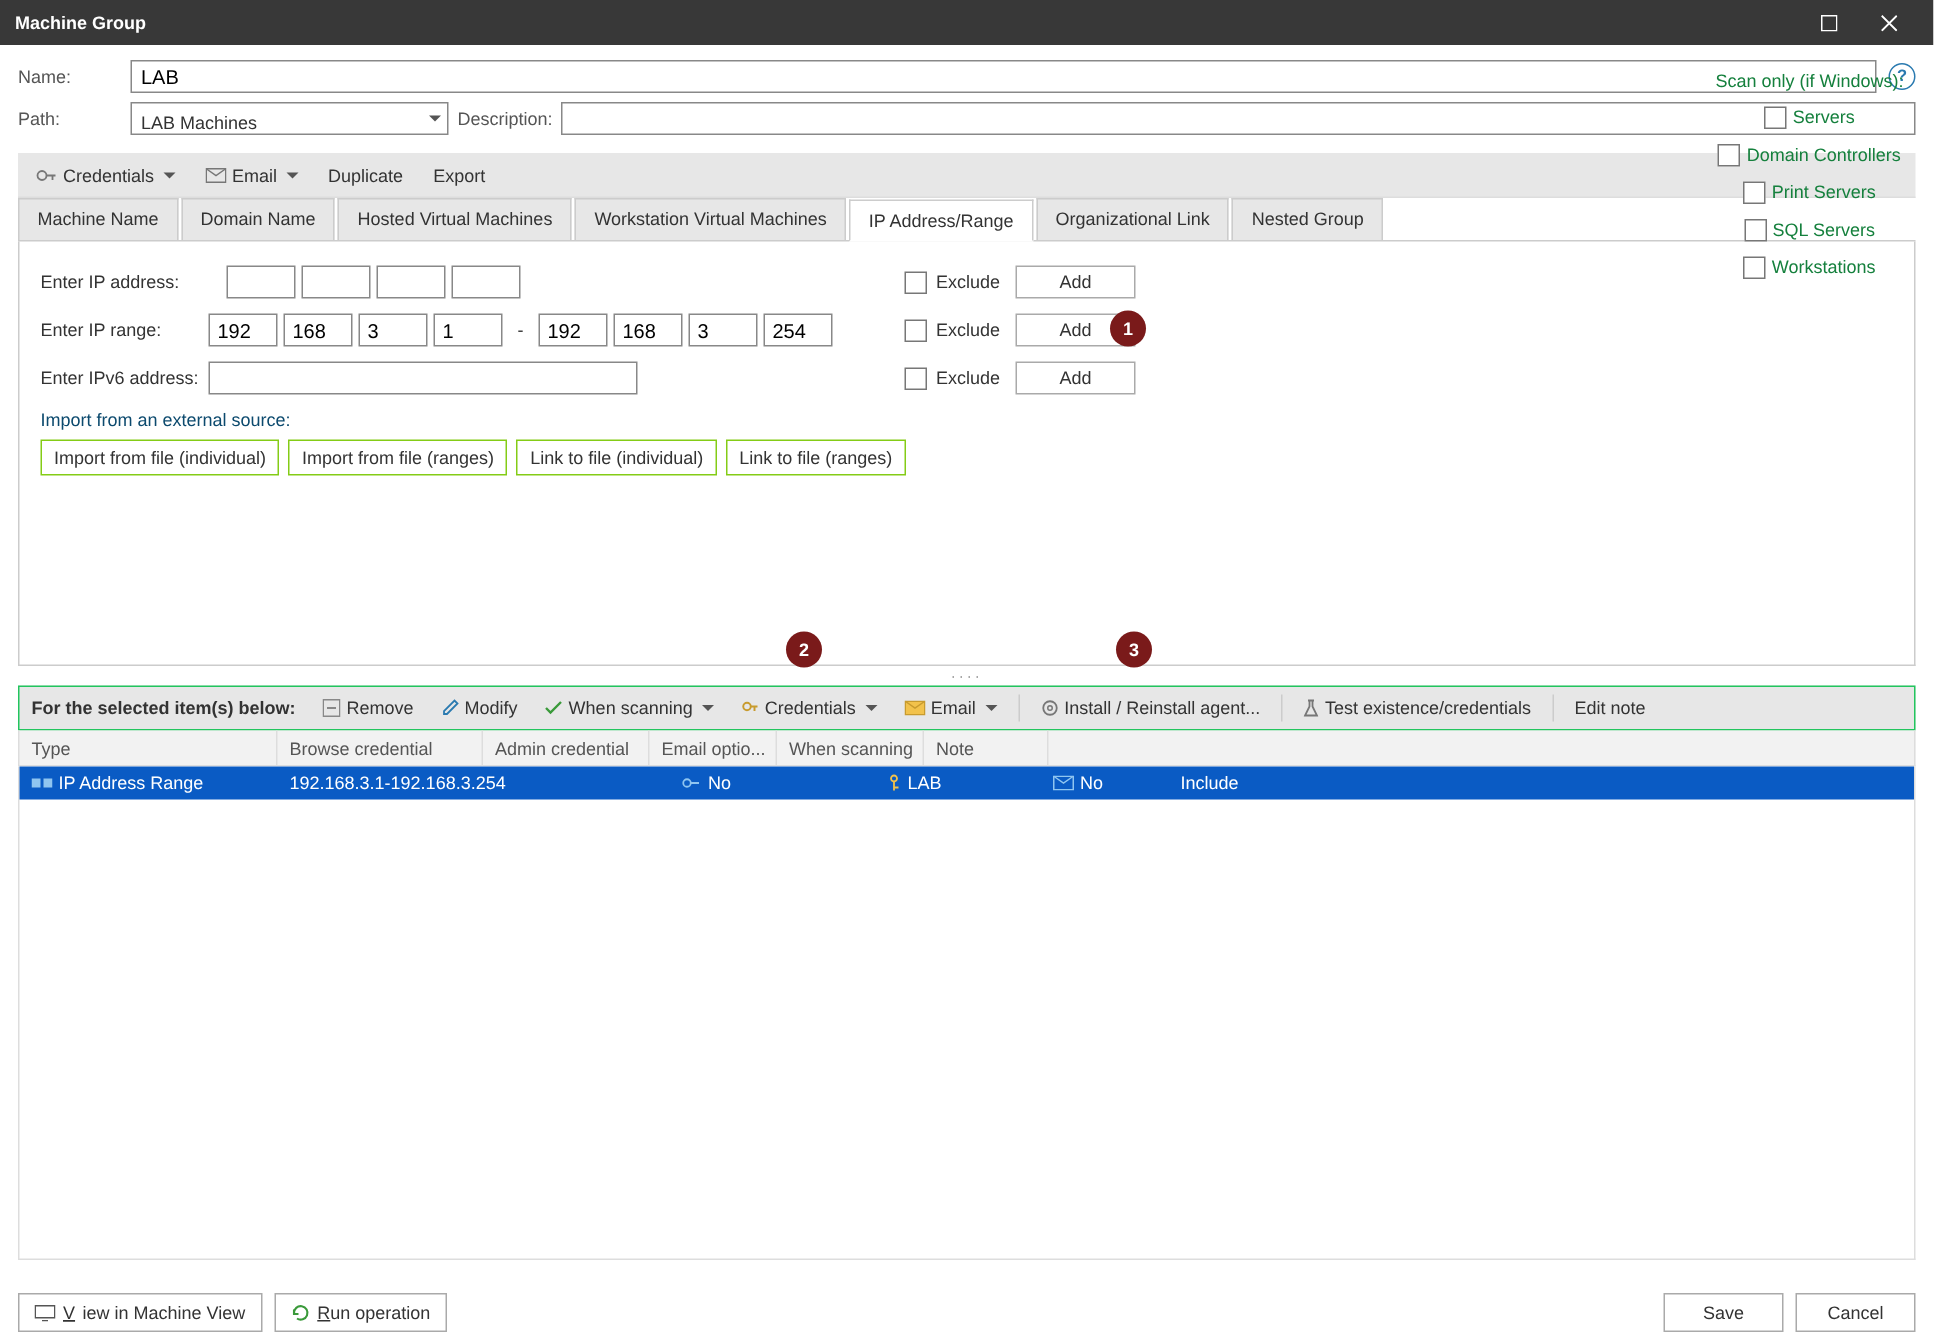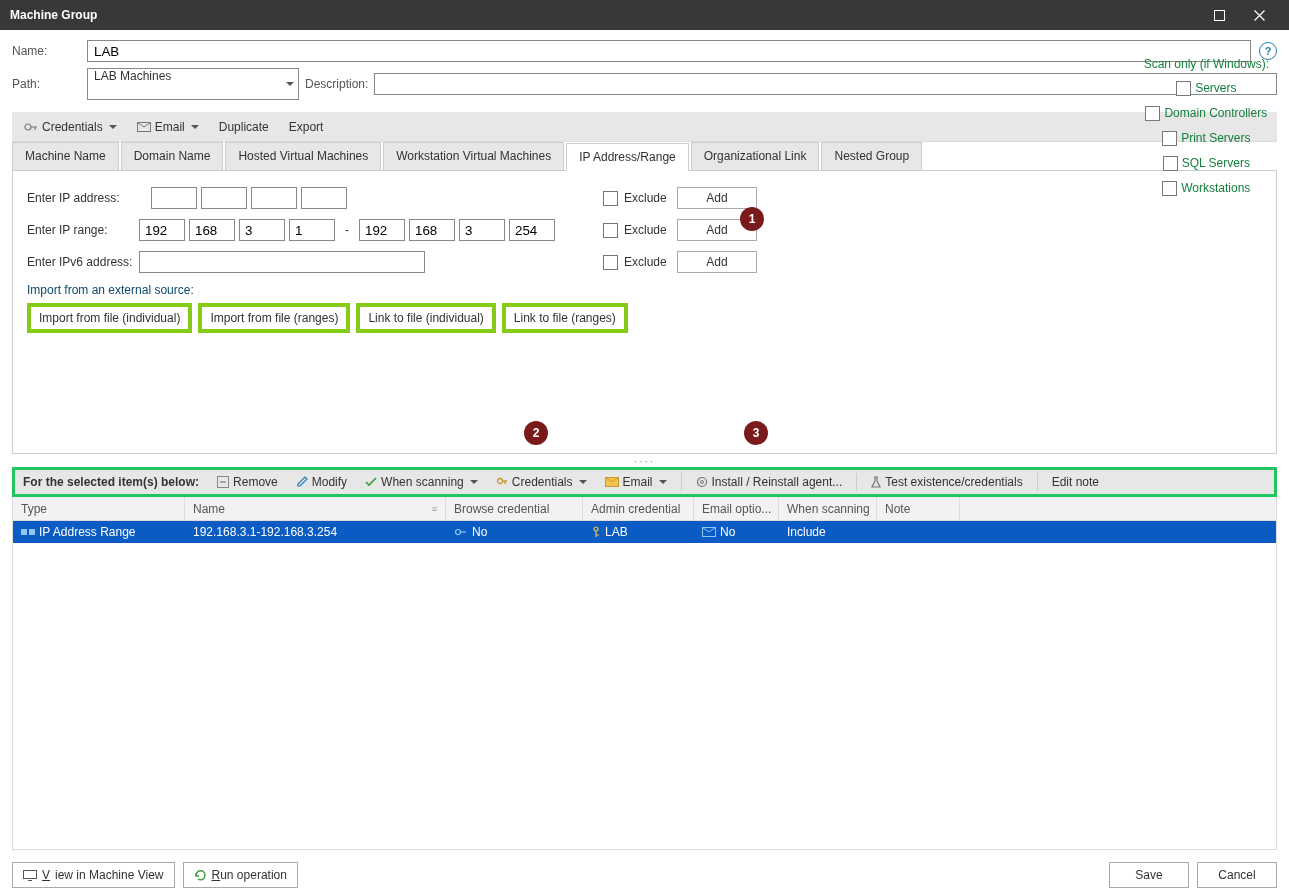--- a/index.html
+++ b/index.html
@@ -10,21 +10,21 @@
 .titlebar .spacer { flex: 1; }
 .titlebar .win-btn { width: 40px; height: 30px; display: flex; align-items: center; justify-content: center; cursor: default; }
 .titlebar .win-btn svg { stroke: #fff; fill: none; }
 
 .form-area { padding: 10px 12px 6px 12px; }
 .form-row { display: flex; align-items: center; margin-bottom: 6px; }
 .form-row label { width: 75px; color: #555; }
 .form-row input[type="text"], .form-row .text-input { border: 1px solid #888; height: 22px; padding: 0 6px; background: #fff; }
 .name-input { flex: 1; margin-right: 8px; }
 .help-icon { width: 18px; height: 18px; border: 1.5px solid #2a7ab0; border-radius: 50%; display: flex; align-items: center; justify-content: center; color: #2a7ab0; font-weight: bold; font-size: 11px; cursor: pointer; }
-.path-select { width: 212px; height: 32px; border: 1px solid #888; display: flex; align-items: flex-start; padding: 0 6px; background: #fff; margin-right: 6px; position: relative; }
+.path-select { width: 212px; height: 22px; border: 1px solid #888; display: flex; align-items: flex-end; padding: 0 6px; background: #fff; margin-right: 6px; position: relative; }
 .path-select .arrow { position: absolute; right: 4px; top: 50%; transform: translateY(-50%); }
 .desc-label { margin-right: 6px; color: #555; }
 .desc-input { flex: 1; }
 
 .toolbar1 { background: #e7e7e7; height: 30px; display: flex; align-items: center; padding: 0 8px; gap: 12px; border-bottom: 1px solid #ddd; margin: 0 12px; }
 .toolbar1 .tb-btn { display: flex; align-items: center; gap: 4px; cursor: pointer; padding: 2px 4px; }
 .toolbar1 .spacer { flex: 1; }
 .scan-only { display: flex; align-items: center; gap: 10px; color: #15803d; flex-direction: column; }
 .scan-only .chk { display: flex; align-items: flex-start; gap: 4px; }
 .chkbox { width: 15px; height: 15px; border: 1.5px solid #777; background: #fff; display: inline-block; }
@@ -38,25 +38,25 @@
 .ip-row .label { width: 112px; color: #333; }
 .ip-row .octets { display: flex; gap: 4px; }
 .ip-row .octet { width: 46px; height: 22px; border: 1px solid #888; text-align: left; padding: 0 5px; }
 .ip-row .dash { margin: 0 10px; }
 .ip-row .ipv6 { width: 286px; height: 22px; border: 1px solid #888; padding: 0 6px; }
 .ip-row .exclude-col { position: absolute; left: 576px; display: flex; align-items: center; gap: 6px; }
 .ip-row .add-col { position: absolute; left: 650px; }
 .add-btn { width: 80px; height: 22px; border: 1px solid #aaa; background: #fff; text-align: center; line-height: 20px; cursor: pointer; }
 .import-label { margin: 8px 0 6px 0; color: #0c4a6e; }
 .import-buttons { display: flex; gap: 6px; }
-.import-buttons .imp-btn { border: 4px solid #84cc16; background: #fff; padding: 4px 8px; cursor: pointer; }
+.import-buttons .imp-btn { border: 1px solid #84cc16; background: #fff; padding: 4px 8px; cursor: pointer; }
 
 .splitter-handle { text-align: center; color: #888; font-size: 10px; letter-spacing: 2px; margin: 2px 12px 0 12px; }
 
-.toolbar2 { background: #e7e7e7; height: 30px; display: flex; align-items: center; padding: 0 8px; gap: 10px; margin: 0 12px; border: 3px solid #22c55e; }
+.toolbar2 { background: #e7e7e7; height: 30px; display: flex; align-items: center; padding: 0 8px; gap: 10px; margin: 0 12px; border: 1px solid #22c55e; }
 .toolbar2 .lbl { font-weight: 600; color: #333; margin-right: 4px; }
 .toolbar2 .tb-btn { display: flex; align-items: center; gap: 4px; cursor: pointer; padding: 2px 4px; }
 .toolbar2 .divider { width: 1px; height: 18px; background: #ccc; }
 
 .grid { margin: 0 12px; }
 .grid-header { display: flex; background: #f2f2f2; border: 1px solid #ddd; border-top: none; height: 24px; align-items: center; color: #555; }
 .grid-header .col { padding: 0 8px; border-right: 1px solid #ddd; height: 100%; display: flex; align-items: center; overflow: hidden; white-space: nowrap; }
 .col-type { width: 172px; }
 .col-name { width: 261px; }
 .col-browse { width: 137px; }
@@ -296,24 +296,20 @@
   </div>
   <div class="divider"></div>
   <div class="tb-btn">
     <span>Edit note</span>
   </div>
 </div>
 
 <div class="grid">
   <div class="grid-header">
     <div class="col col-type">Type</div>
-    <div class="col col-name">
-        <span>Name</span>
-        <span class="sort-icon">≡</span>
-      </div>
     <div class="col col-browse">Browse credential</div>
     <div class="col col-admin">Admin credential</div>
     <div class="col col-email">Email optio...</div>
     <div class="col col-when">When scanning</div>
     <div class="col col-note">Note</div>
   </div>
   <div class="grid-body">
     <div class="grid-row">
       <div class="cell col-type">
         <svg width="14" height="12">

